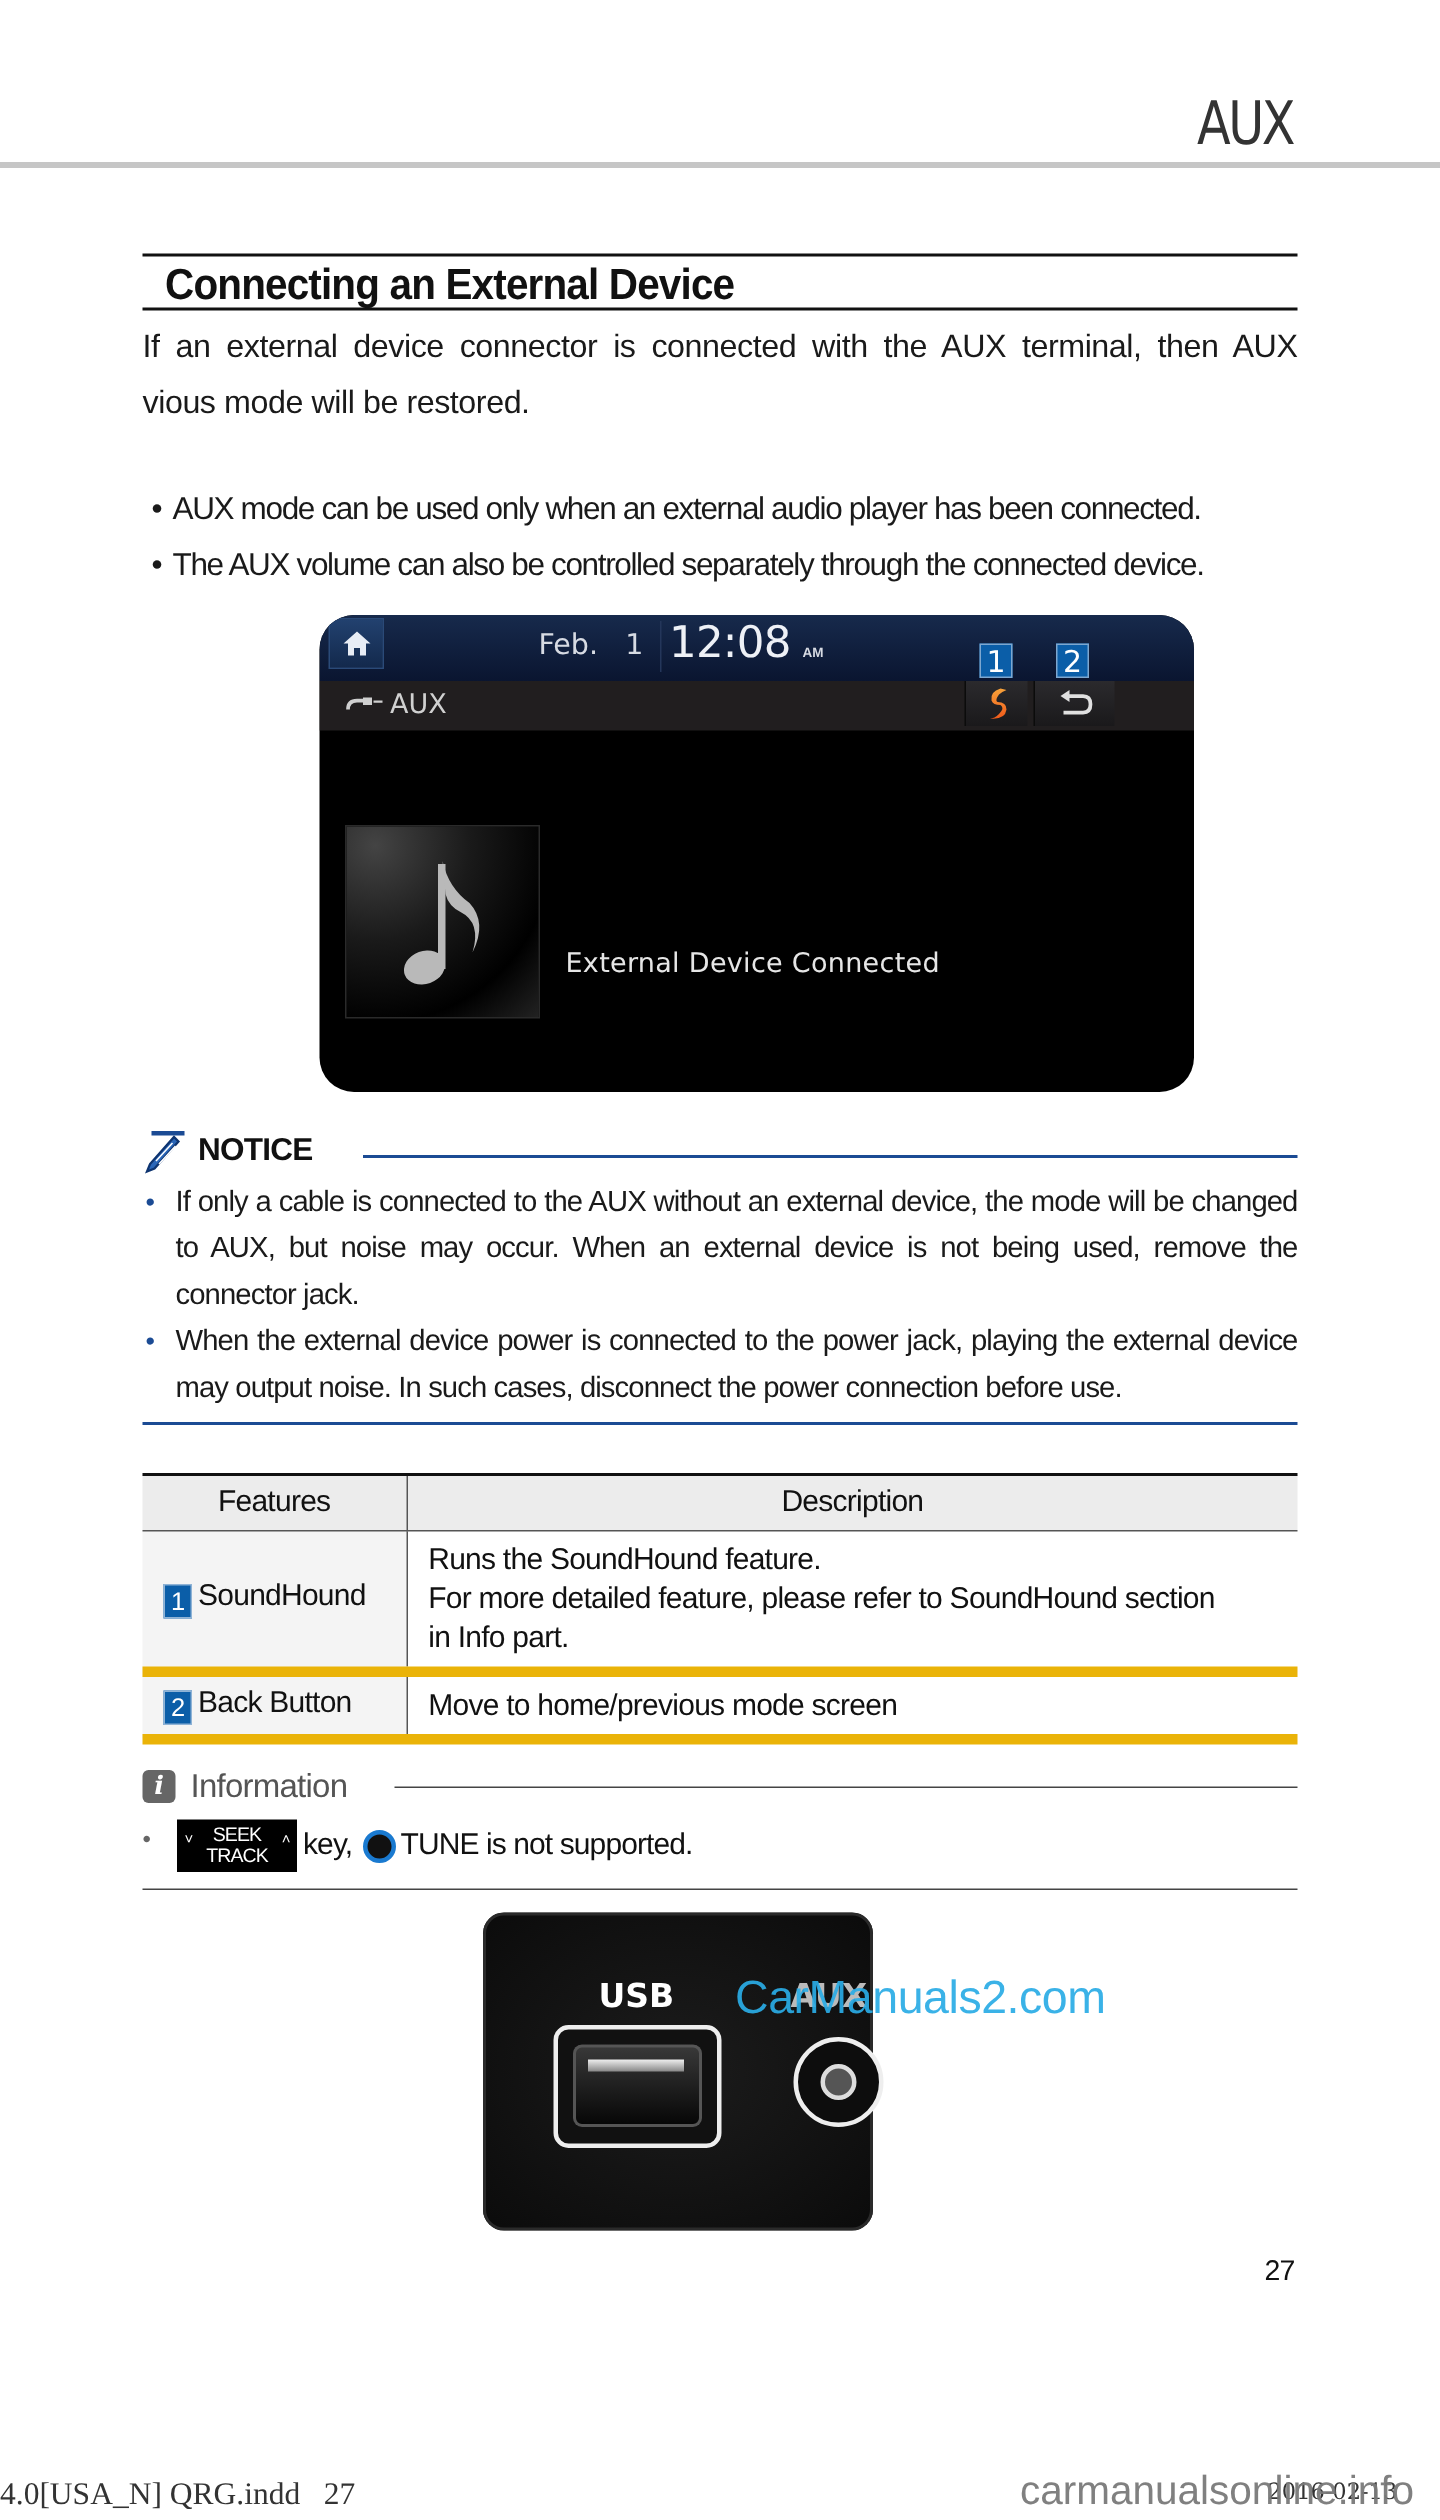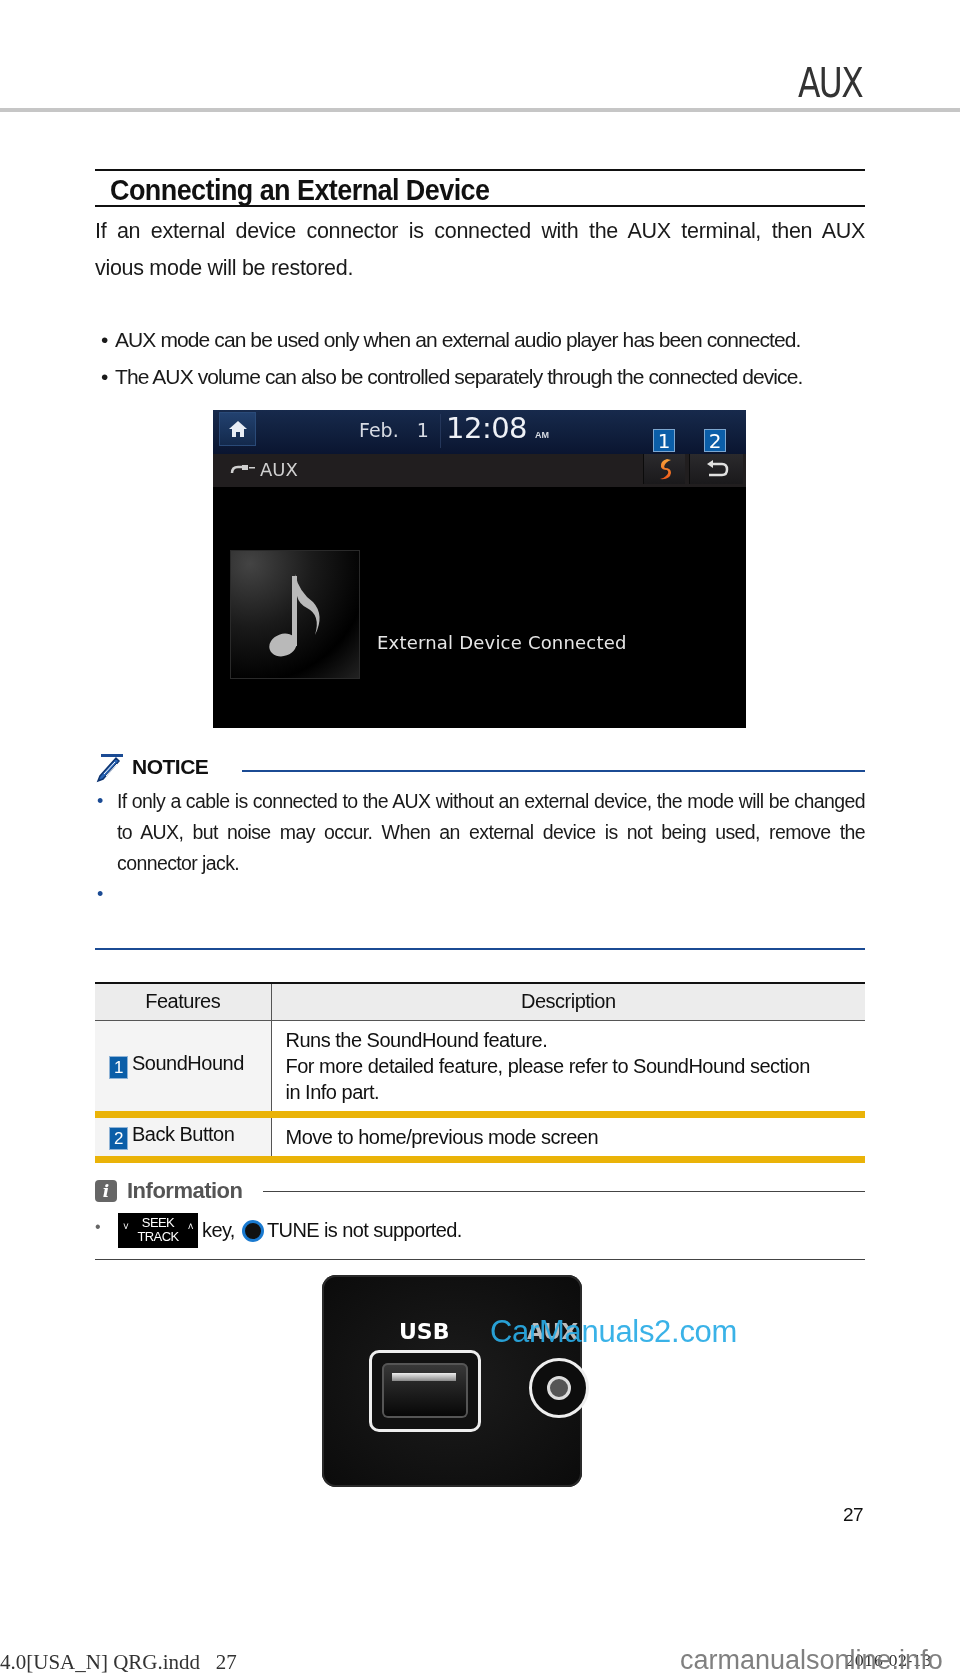--- a/index.html
+++ b/index.html
@@ -13,21 +13,21 @@
 
   
   .section-head { left: 95px; top: 169px; width: 770px; height: 38px; border-top: 2px solid #111; border-bottom: 2px solid #111; }
   .section-title { position: absolute; left: 15px; top: 3px; font-size: 29px; font-weight: bold; letter-spacing: -0.6px; transform: scaleX(0.93); transform-origin: left center; white-space: nowrap; }
 
   .para { left: 95px; top: 213px; width: 770px; font-size: 21.5px; line-height: 37px; text-align: justify; color: #1a1a1a; letter-spacing: -0.3px; }
   .bullet-line { position: absolute; left: 115px; font-size: 21px; letter-spacing: -0.9px; white-space: nowrap; color: #1a1a1a; }
   .bullet-line .dot { position: absolute; left: -14px; top: 0; }
 
   
-  .screen { left: 213px; top: 410px; width: 533px; height: 318px; background: #000; overflow: hidden; }
+  .screen { left: 213px; top: 410px; width: 583px; height: 318px; background: #000; overflow: hidden; border-radius: 23px; }
   .topbar { position: absolute; left: 0; top: 0; width: 100%; height: 44px; background: linear-gradient(#172a4c, #0a1530); }
   .home-btn { position: absolute; left: 6px; top: 2px; width: 37px; height: 34px; background: linear-gradient(#22416f, #13294c); border: 1px solid #2a4a78; display: flex; align-items: center; justify-content: center; }
   .date { position: absolute; left: 146px; top: 9px; color: #d7dbe3; font-size: 19px; font-family: "DejaVu Sans", sans-serif; }
   .time-sep { position: absolute; left: 227px; top: 4px; width: 1px; height: 34px; background: #24365a; }
   .time { position: absolute; left: 233px; top: 1px; color: #eef1f6; font-size: 29px; font-family: "DejaVu Sans", sans-serif; letter-spacing: -0.5px; }
   .ampm { position: absolute; left: 322px; top: 20px; color: #d7dbe3; font-size: 9px; font-weight: bold; }
   .subbar { position: absolute; left: 0; top: 44px; width: 100%; height: 33px; background: #211e1f; }
   .aux-label { position: absolute; left: 47px; top: 5px; color: #d0d0d0; font-size: 18px; font-family: "DejaVu Sans", sans-serif; }
   .aux-icon { position: absolute; left: 17px; top: 10px; }
   .sh-btn { position: absolute; left: 430px; top: 0; width: 42px; height: 30px; background: linear-gradient(#2b2a2d, #1a191b); border-left: 1px solid #0b0b0b; display: flex; align-items: center; justify-content: center; }
@@ -51,21 +51,21 @@
   .ftable th { background: #ececec; font-weight: normal; height: 37px; border-bottom: 1px solid #555; text-align: center; }
   .ftable td { border-bottom: 7px solid #eab308; vertical-align: middle; }
   .ftable .c1 { width: 176px; border-right: 1px solid #555; }
   .ftable td.c1 { background: #f4f4f4; padding-left: 14px; white-space: nowrap; }
   .ftable td.c2 { padding: 6px 14px; line-height: 26px; }
   .num { display: inline-block; width: 19px; height: 23px; background: #0b5ea8; border: 1px solid #8fb3d6; color: #fff; font-size: 17px; text-align: center; line-height: 22px; vertical-align: -3px; margin-right: 4px; }
 
   
   .info-head { left: 95px; top: 1178px; width: 770px; height: 30px; }
   .info-icon { position: absolute; left: 0; top: 2px; width: 22px; height: 22px; border-radius: 4px; background: #666; color: #fff; font-family: "DejaVu Serif", serif; font-style: italic; font-weight: bold; font-size: 17px; text-align: center; line-height: 22px; }
-  .info-label { position: absolute; left: 32px; top: 0; font-size: 22px; font-weight: bold; color: #555; letter-spacing: -0.5px; }
+  .info-label { position: absolute; left: 32px; top: 0; font-size: 22px; font-weight: normal; color: #555; letter-spacing: -0.5px; }
   .info-rule { position: absolute; left: 168px; top: 13px; right: 0; height: 1px; background: #444; }
   .info-line { left: 95px; top: 1213px; height: 36px; width: 770px; font-size: 20px; letter-spacing: -0.6px; }
   .info-line .dot { position: absolute; left: 0; top: 5px; color: #666; font-size: 16px; }
   .seek-key { position: absolute; left: 23px; top: 0; width: 80px; height: 35px; background: #000; color: #fff; font-size: 13px; line-height: 14px; text-align: center; padding-top: 3px; }
   .seek-key .l1 { display: block; }
   .seek-key .l2 { display: block; }
   .seek-key .chev-l { position: absolute; left: 5px; top: 7px; font-size: 10px; }
   .seek-key .chev-r { position: absolute; right: 5px; top: 7px; font-size: 10px; }
   .key-text { position: absolute; left: 107px; top: 6px; }
   .tune-knob { position: absolute; left: 147px; top: 7px; width: 22px; height: 22px; border-radius: 50%; background: #111; border: 3px solid #1a7ad0; }
@@ -170,20 +170,21 @@
   <div class="notice-label">NOTICE</div>
   <div class="notice-rule"></div>
 </div>
 <div class="abs notice-body">
   <div class="notice-item">
     <span class="dot">•</span>
     <span>If only a cable is connected to the AUX without an external device, the mode will be changed to AUX, but noise may occur. When an external device is not being used, remove the connector jack.</span>
   </div>
   <div class="notice-item">
     <span class="dot">•</span>
+    <span>When the external device power is connected to the power jack, playing the external device may output noise. In such cases, disconnect the power connection before use.</span>
   </div>
 </div>
 <div class="abs notice-bottom"></div>
 
 <table class="abs ftable">
   <thead>
     <tr>
       <th class="c1">Features</th>
       <th>Description</th>
     </tr>

